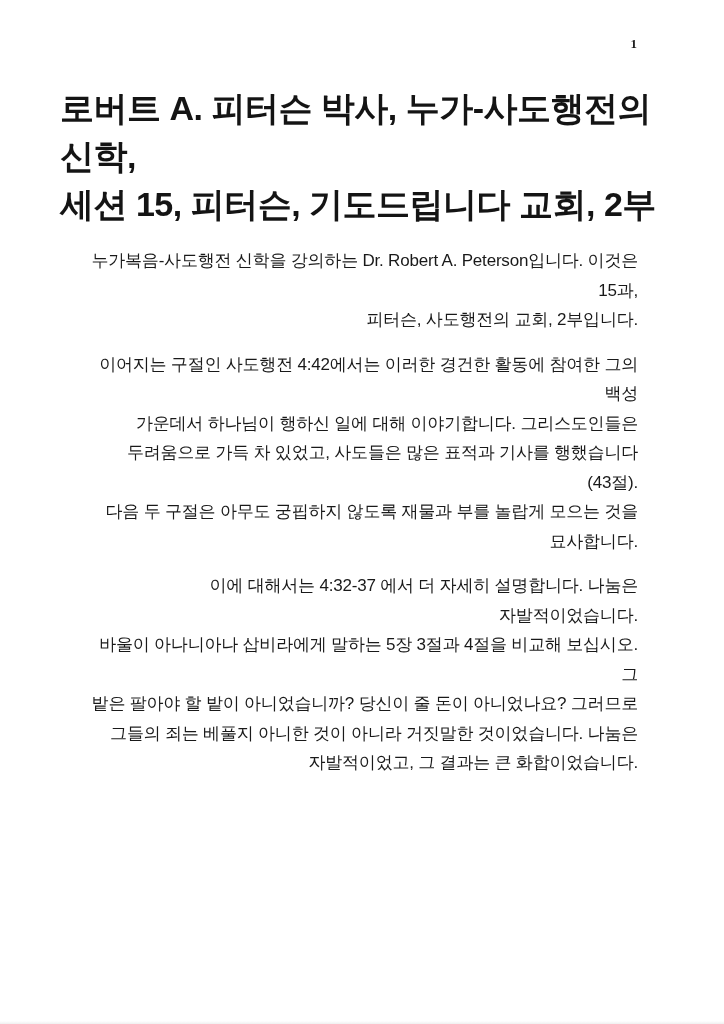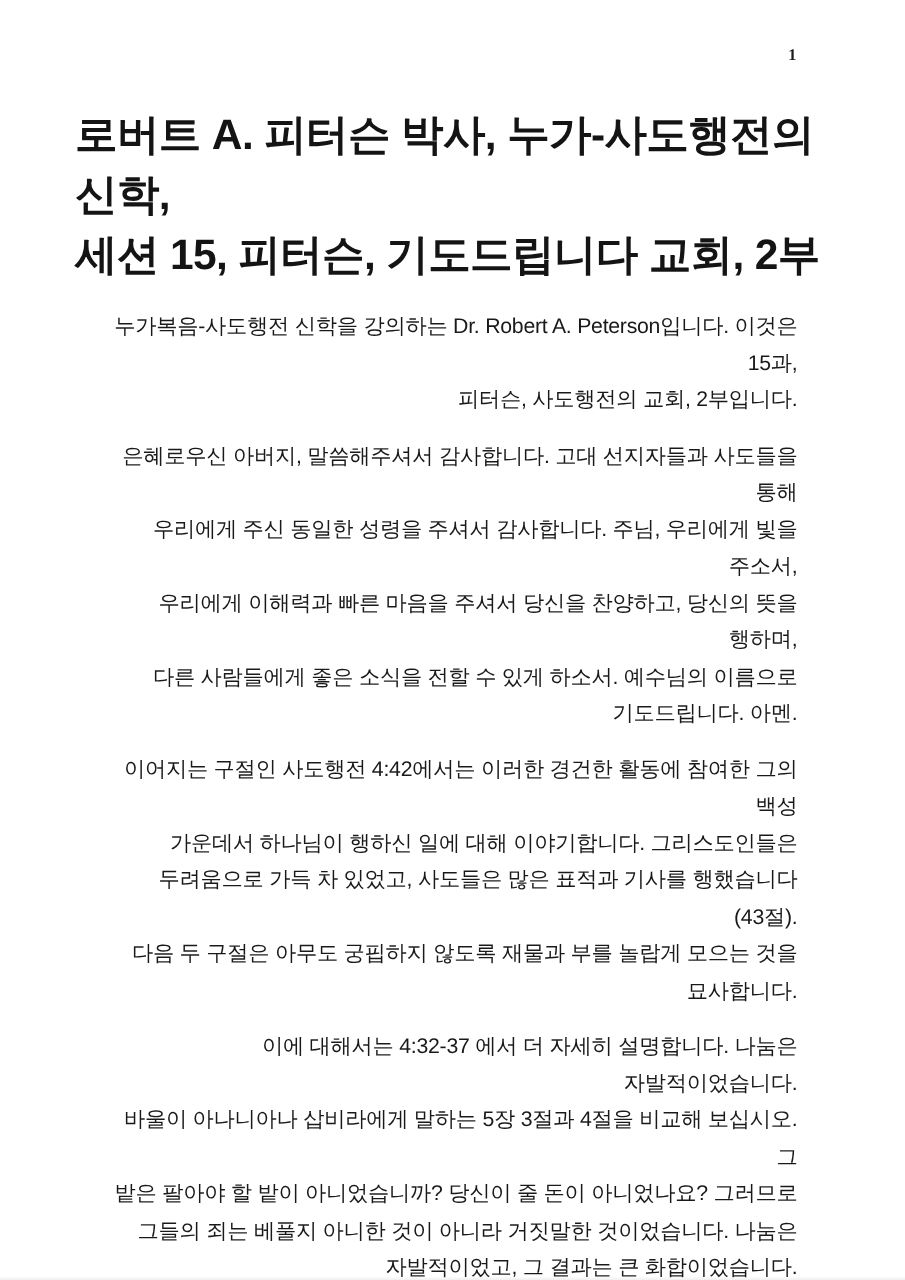--- a/index.html
+++ b/index.html
@@ -68,25 +68,20 @@
   <div class="page-number">1</div>
 
   <h1 class="doc-title">
     <span class="title-line">로버트 A. 피터슨 박사, 누가-사도행전의 신학,</span>
     <span class="title-line">세션 15, 피터슨, 기도드립니다 교회, 2부</span>
   </h1>
 
   <div class="doc-body">
     <p>누가복음-사도행전 신학을 강의하는 Dr. Robert A. Peterson입니다. 이것은 15과,
 피터슨, 사도행전의 교회, 2부입니다.</p>
-    <p>은혜로우신 아버지, 말씀해주셔서 감사합니다. 고대 선지자들과 사도들을 통해
-우리에게 주신 동일한 성령을 주셔서 감사합니다. 주님, 우리에게 빛을 주소서,
-우리에게 이해력과 빠른 마음을 주셔서 당신을 찬양하고, 당신의 뜻을 행하며,
-다른 사람들에게 좋은 소식을 전할 수 있게 하소서. 예수님의 이름으로
-기도드립니다. 아멘.</p>
     <p>이어지는 구절인 사도행전 4:42에서는 이러한 경건한 활동에 참여한 그의 백성
 가운데서 하나님이 행하신 일에 대해 이야기합니다. 그리스도인들은
 두려움으로 가득 차 있었고, 사도들은 많은 표적과 기사를 행했습니다(43절).
 다음 두 구절은 아무도 궁핍하지 않도록 재물과 부를 놀랍게 모으는 것을
 묘사합니다.</p>
     <p>이에 대해서는 4:32-37 에서 더 자세히 설명합니다. 나눔은 자발적이었습니다.
 바울이 아나니아나 삽비라에게 말하는 5장 3절과 4절을 비교해 보십시오. 그
 밭은 팔아야 할 밭이 아니었습니까? 당신이 줄 돈이 아니었나요? 그러므로
 그들의 죄는 베풀지 아니한 것이 아니라 거짓말한 것이었습니다. 나눔은
 자발적이었고, 그 결과는 큰 화합이었습니다.</p>

